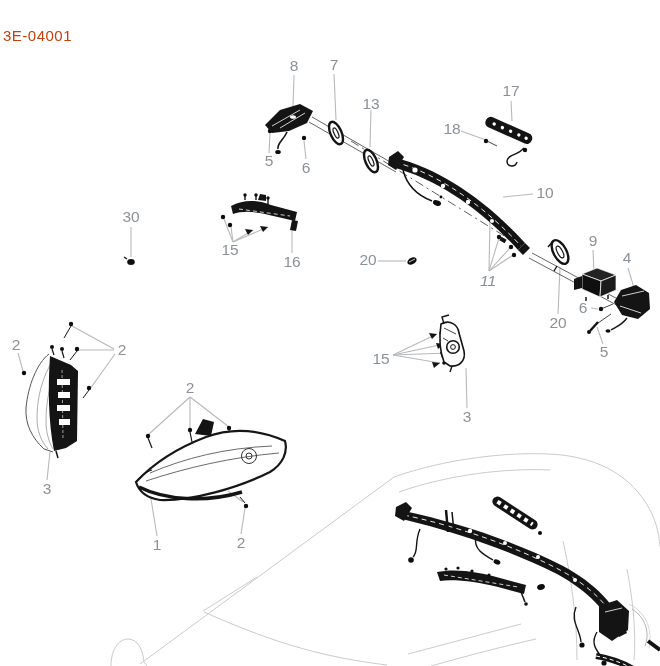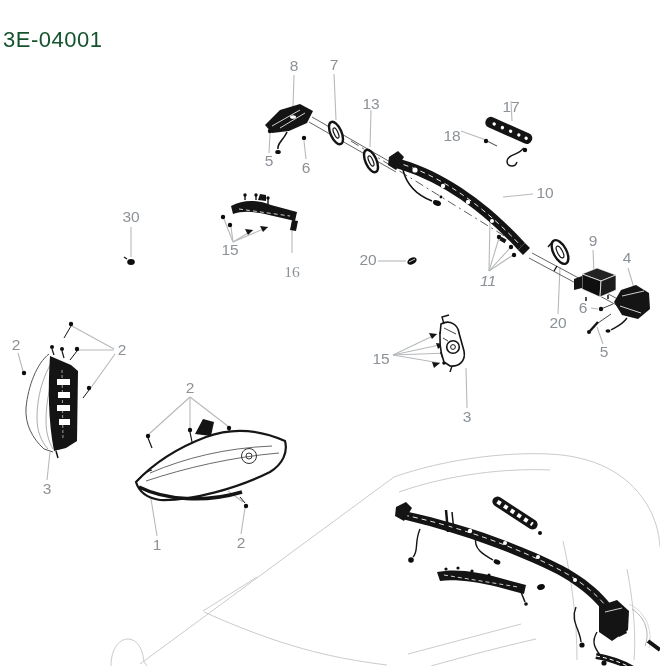--- a/index.html
+++ b/index.html
@@ -9,21 +9,21 @@
     --ghost-color:#c9cbcc;
     --bg-color:#ffffff;
   }
   html,body{margin:0;padding:0;}
   body{
     width:660px;height:666px;overflow:hidden;background:var(--bg-color);
     font-family:"Liberation Sans", sans-serif;position:relative;
   }
   #stage{position:absolute;inset:0;width:660px;height:666px;}
   #figure-code{
-    position:absolute;left:3px;top:27px;font-size:22px;color:#14532d;
+    position:absolute;left:3px;top:27px;font-size:15px;color:#c2410c;
     letter-spacing:0.5px;
   }
   #callout-layer{position:absolute;inset:0;pointer-events:none;}
   .callout{
     position:absolute;transform:translate(-50%,-50%);
     font-size:15.5px;color:var(--label-color);line-height:1;
     white-space:nowrap;
   }
   svg{position:absolute;left:0;top:0;}
   .leader{stroke:var(--leader-color);stroke-width:1.1;fill:none;}
@@ -327,28 +327,28 @@
       <path d="M648,641 L660,650" stroke="#141414" stroke-width="4"></path>
     </g>
 
   </svg>
 
   <span id="figure-code">3E-04001</span>
   <div id="callout-layer">
       <span class="callout" style="left: 294px; top: 66px;">8</span>
       <span class="callout" style="left: 334px; top: 65px;">7</span>
       <span class="callout" style="left: 371px; top: 104px;">13</span>
-      <span class="callout" style="left: 511px; top: 107px;">17</span>
-      <span class="callout" style="left: 452px; top: 129px; margin-top: 7px;">18</span>
+      <span class="callout" style="left: 511px; top: 91px;">17</span>
+      <span class="callout" style="left: 452px; top: 129px;">18</span>
       <span class="callout" style="left: 269px; top: 161px;">5</span>
       <span class="callout" style="left: 306px; top: 168px;">6</span>
       <span class="callout" style="left: 545px; top: 193px;">10</span>
       <span class="callout" style="left: 131px; top: 217px;">30</span>
       <span class="callout" style="left: 230px; top: 250px;">15</span>
-      <span class="callout" style="left: 292px; top: 272px; font-family: Liberation Serif, serif;">16</span>
+      <span class="callout" style="left: 292px; top: 262px;">16</span>
       <span class="callout" style="left: 368px; top: 260px;">20</span>
       <span class="callout" style="left: 593px; top: 241px;">9</span>
       <span class="callout" style="left: 627px; top: 258px;">4</span>
       <span class="callout" style="left: 488px; top: 281px; font-style: italic;">11</span>
       <span class="callout" style="left: 583px; top: 308px;">6</span>
       <span class="callout" style="left: 558px; top: 323px;">20</span>
       <span class="callout" style="left: 604px; top: 352px;">5</span>
       <span class="callout" style="left: 16px; top: 345px;">2</span>
       <span class="callout" style="left: 122px; top: 350px;">2</span>
       <span class="callout" style="left: 381px; top: 359px;">15</span>

